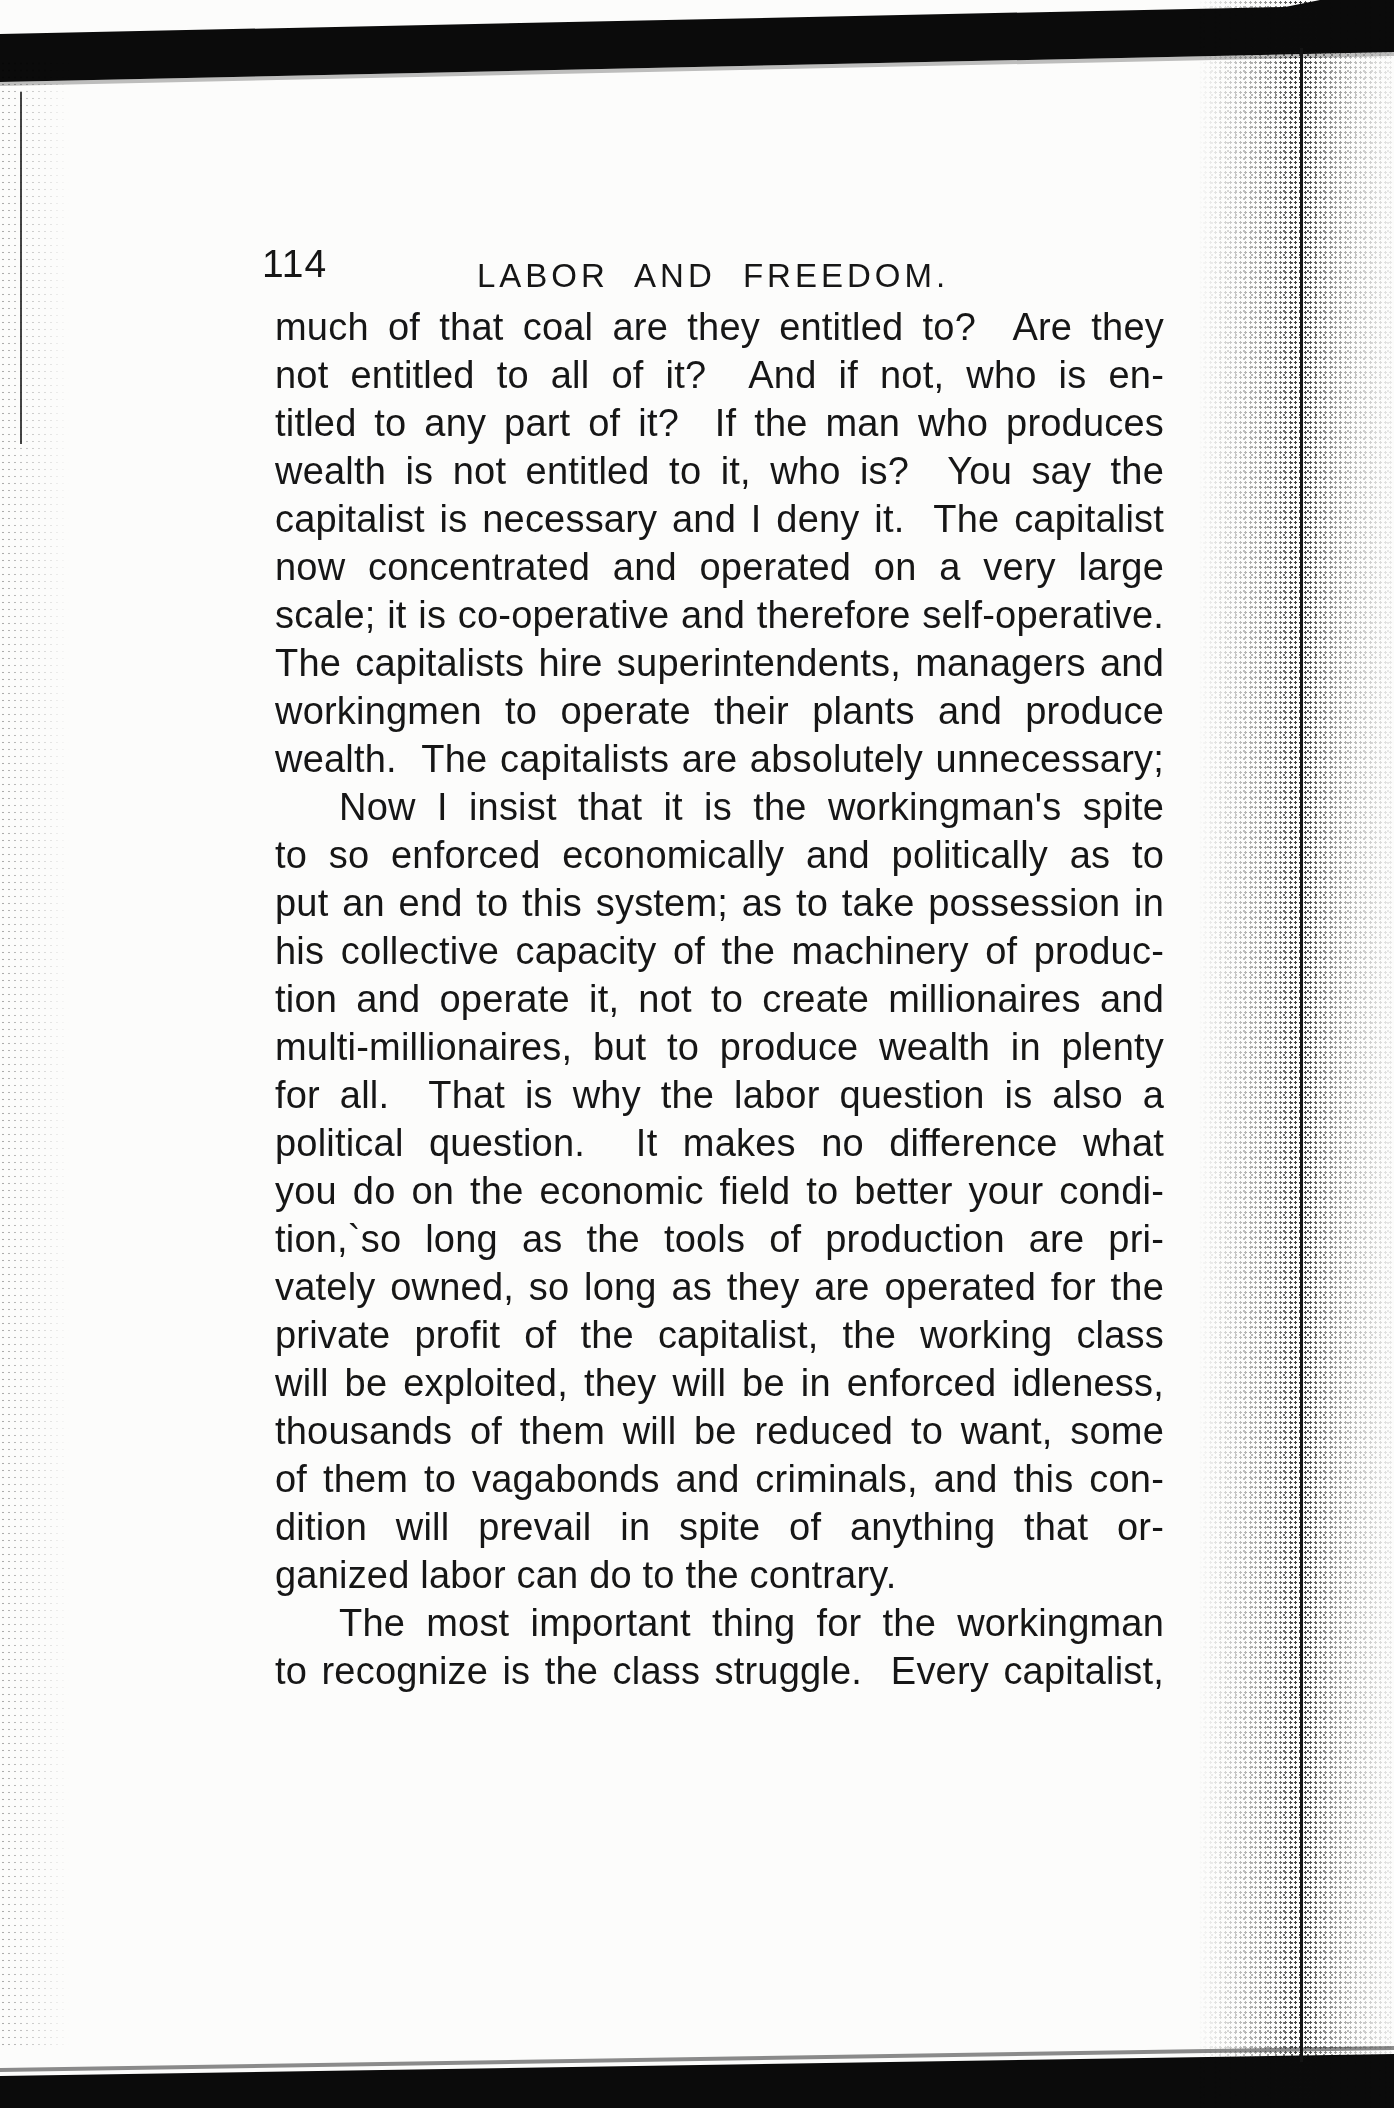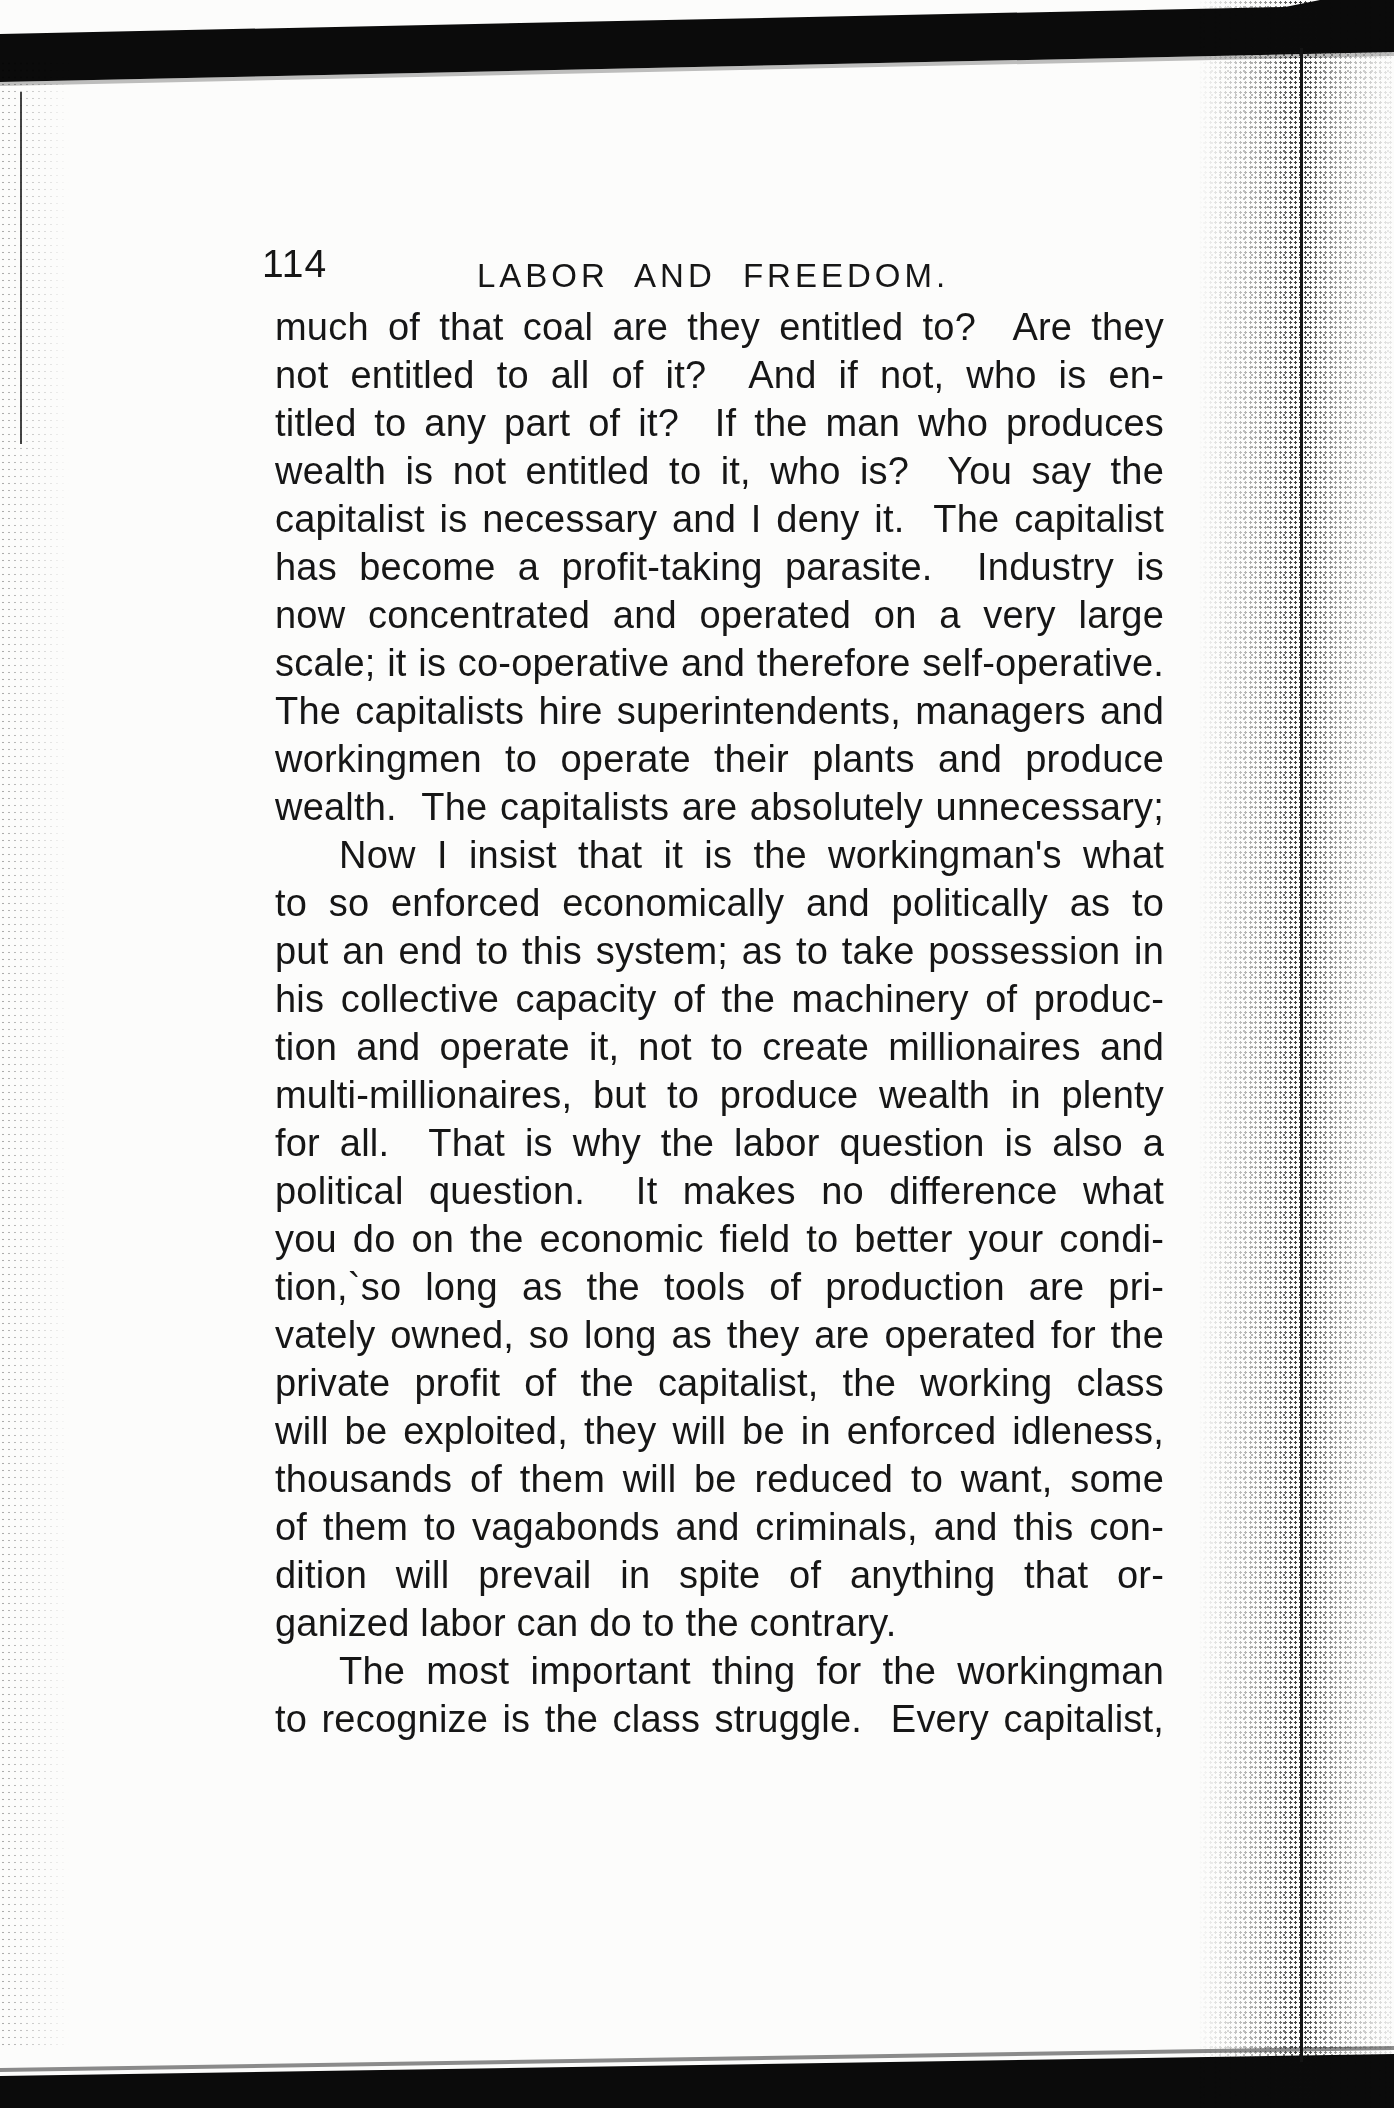--- a/index.html
+++ b/index.html
@@ -86,27 +86,26 @@
 
   <div class="page-number">114</div>
   <div class="running-title">LABOR AND FREEDOM.</div>
 
   <div class="body-text">
     <div class="line">much of that coal are they entitled to?  Are they</div>
     <div class="line">not entitled to all of it?  And if not, who is en-</div>
     <div class="line">titled to any part of it?  If the man who produces</div>
     <div class="line">wealth is not entitled to it, who is?  You say the</div>
     <div class="line">capitalist is necessary and I deny it.  The capitalist</div>
-    <div class="line">has become a profit-taking parasite.  Industry is</div>
     <div class="line">now concentrated and operated on a very large</div>
     <div class="line">scale; it is co-operative and therefore self-operative.</div>
     <div class="line">The capitalists hire superintendents, managers and</div>
     <div class="line">workingmen to operate their plants and produce</div>
     <div class="line">wealth.  The capitalists are absolutely unnecessary;</div>
-    <div class="line indent">Now I insist that it is the workingman's what</div>
+    <div class="line indent">Now I insist that it is the workingman's spite</div>
     <div class="line">to so enforced economically and politically as to</div>
     <div class="line">put an end to this system; as to take possession in</div>
     <div class="line">his collective capacity of the machinery of produc-</div>
     <div class="line">tion and operate it, not to create millionaires and</div>
     <div class="line">multi-millionaires, but to produce wealth in plenty</div>
     <div class="line">for all.  That is why the labor question is also a</div>
     <div class="line">political question.  It makes no difference what</div>
     <div class="line">you do on the economic field to better your condi-</div>
     <div class="line">tion,`so long as the tools of production are pri-</div>
     <div class="line">vately owned, so long as they are operated for the</div>

